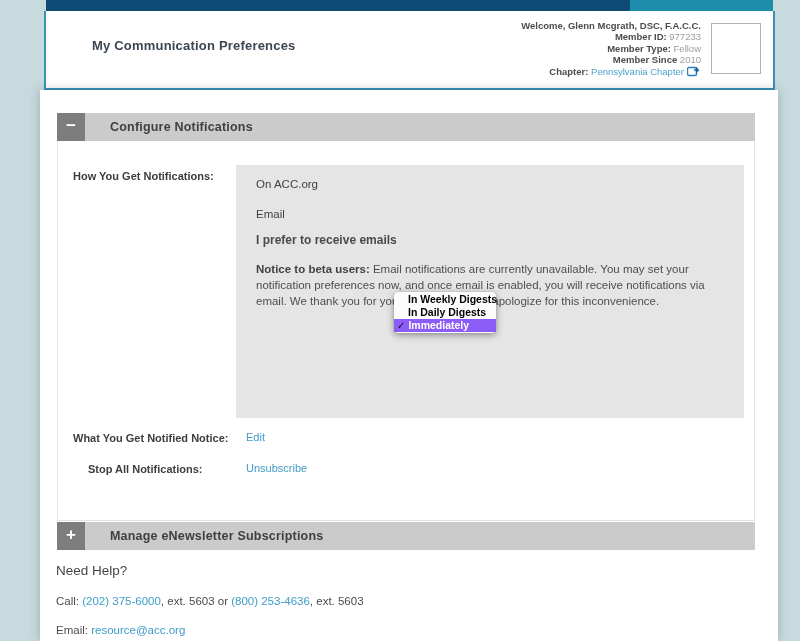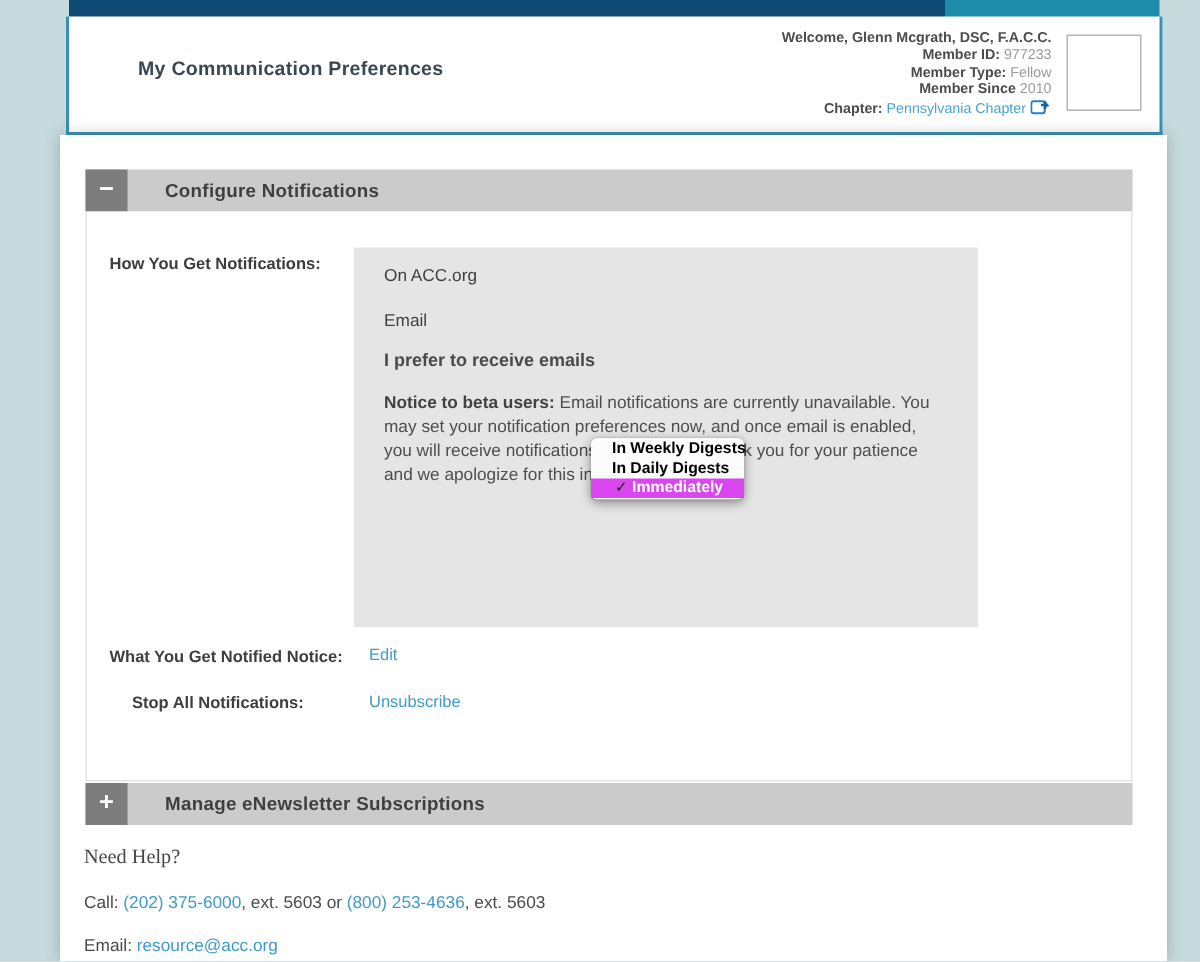--- a/index.html
+++ b/index.html
@@ -24,47 +24,47 @@
   
   .main-panel{position:absolute;left:40px;top:90px;width:738px;height:551px;background:#fff;box-shadow:0 0 10px rgba(40,70,80,.28);}
 
   .section-bar{position:absolute;left:17px;width:698px;height:28px;background:#cbcbcb;}
   .section-btn{position:absolute;left:0;top:0;width:28px;height:28px;background:#7d7d7d;color:#fff;text-align:center;line-height:26px;font-size:17px;font-weight:bold;cursor:pointer;}
   .section-title{position:absolute;left:53px;top:7px;font-size:12.5px;font-weight:600;color:#3f3f3f;letter-spacing:.2px;}
 
   .content-box{position:absolute;left:17px;top:51px;width:698px;height:380px;background:#fff;border:1px solid #e3e3e3;border-top:none;}
 
   .how-label{position:absolute;left:15px;top:29px;font-size:11px;font-weight:600;color:#3c3c3c;}
-  .gray-box{position:absolute;left:178px;top:24px;width:416px;height:253px;background:#e5e5e5;padding:13px 20px;font-size:11.5px;color:#4e4e4e;}
+  .gray-box{position:absolute;left:178px;top:24px;width:508px;height:253px;background:#e5e5e5;padding:13px 20px;font-size:11.5px;color:#4e4e4e;}
   .gray-box .hd{color:#414141;margin:0 0 13px 0;font-weight:400;}
   .gray-box p.body{margin:0 0 16px 0;line-height:1.38;}
   .receive-line{margin:14px 0 0 0;}
   .radio-row{margin:13px 0 0 0;display:flex;align-items:center;gap:6px;}
   .radio{width:12px;height:12px;border-radius:50%;border:1px solid #98a4ad;background:#fff;display:inline-block;position:relative;cursor:pointer;}
   .radio .dot{position:absolute;left:3px;top:3px;width:6px;height:6px;border-radius:50%;background:#3c77d2;}
   .radio.sel{border-color:#7d98c4;}
   .radio-label{font-weight:600;color:#3d3d3d;margin-right:8px;}
   .prefer-row{margin:12px 0 0 0;font-weight:bold;font-size:12px;color:#4a4a4a;}
   .notice{margin:14px 0 0 0;line-height:1.4;}
   .notice .nb{font-weight:bold;color:#424242;}
 
   .dropdown{position:absolute;left:336px;top:151px;width:102px;background:#fcfcfc;border-radius:4px;box-shadow:0 2px 7px rgba(0,0,0,.4),0 0 1px rgba(0,0,0,.3);padding:1px 0;z-index:5;}
   .dd-item{height:13px;line-height:13px;font-size:10.5px;font-weight:bold;color:#000;padding-left:14px;white-space:nowrap;cursor:pointer;}
-  .dd-item.selected{background:#d946ef;color:#fff;padding-left:16px;}
+  .dd-item.selected{background:#8b5cf6;color:#fff;padding-left:3px;}
   .dd-item .check{color:#111;font-weight:bold;margin-right:3px;font-size:10px;}
 
   .row-what{position:absolute;left:15px;top:291px;font-size:11px;color:#3e3e3e;font-weight:600;}
   .row-stop{position:absolute;left:30px;top:322px;font-size:11px;color:#3e3e3e;font-weight:600;text-align:right;}
   .link{color:#3f9bc9;text-decoration:none;cursor:pointer;font-weight:400;}
   .edit-link{position:absolute;left:188px;top:290px;font-size:11px;}
   .unsub-link{position:absolute;left:188px;top:321px;font-size:11px;}
 
   .manage-bar{top:432px;}
   .help{position:absolute;left:16px;top:473px;font-size:11.5px;color:#4a4a4a;}
-  .help h3{margin:0 0 17px 0;font-size:13.5px;font-weight:400;color:#454545;font-family:Liberation Serif, serif;}
+  .help h3{margin:0 0 17px 0;font-size:13.5px;font-weight:400;color:#454545;}
   .help .line{margin:0 0 17px 0;}
 </style>
 </head>
 <body>
 
 <div id="screen">
 
   <div class="nav-navy"></div>
   <div class="nav-teal"></div>
 

